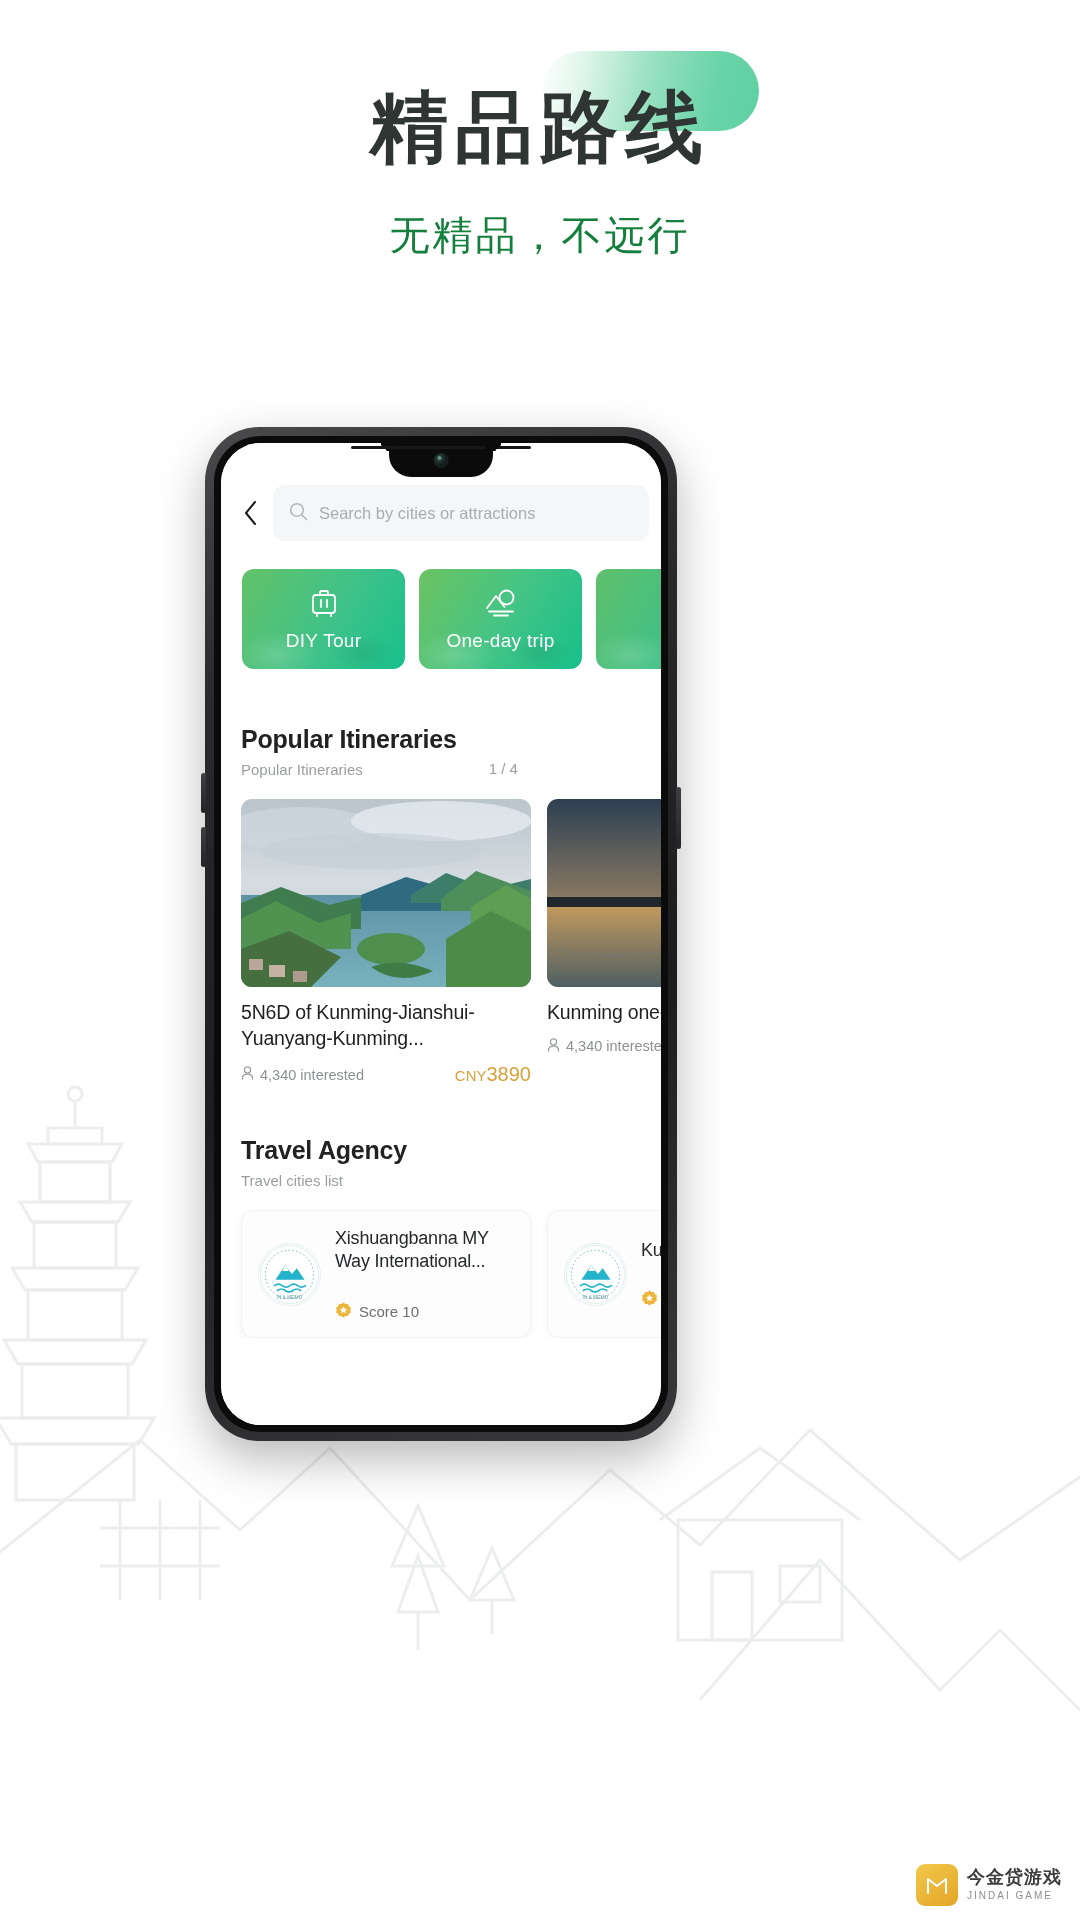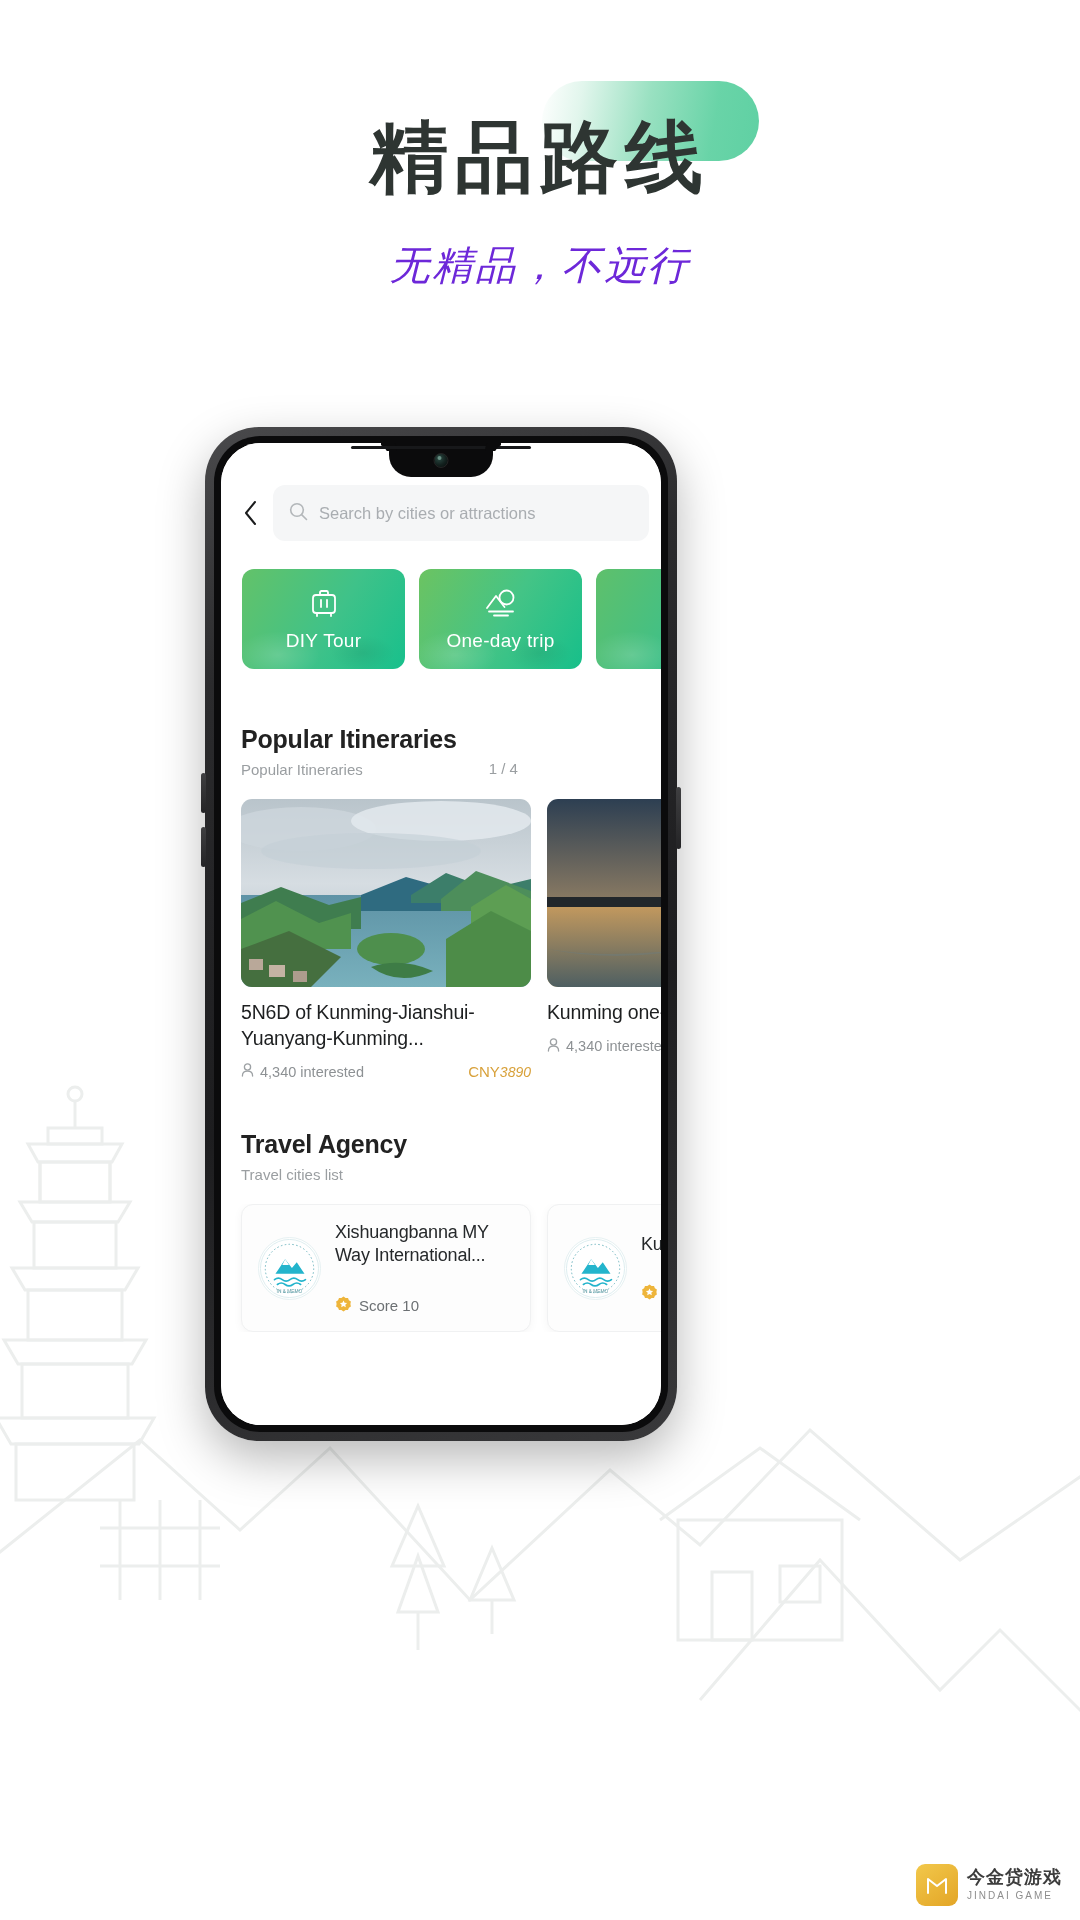--- a/index.html
+++ b/index.html
@@ -11,21 +11,21 @@
     overflow:hidden;
   }
 
   
   .bg-art { position:absolute; inset:0; z-index:0; pointer-events:none; }
   .bg-art svg { position:absolute; }
 
   
   .promo {
     position:relative; z-index:3;
-    padding-top:118px;
+    padding-top:88px;
     text-align:center;
   }
   .promo-title-wrap {
     position:relative;
     display:inline-block;
   }
   .promo-pill {
     position:absolute;
     left:172px; top:-37px;
     width:217px; height:80px;
@@ -42,23 +42,22 @@
     font-size:78px;
     font-weight:bold;
     color:#2e3532;
     letter-spacing:7px;
     line-height:1;
     white-space:nowrap;
   }
   .promo-sub {
     margin-top:42px;
     font-size:40px;
-    color:#6d28d9;
+    color:#15803d;
     letter-spacing:3px;
-    font-style:italic;
   }
 
   
   .phone {
     position:absolute;
     left:205px; top:427px;
     width:472px; height:1014px;
     z-index:4;
     border-radius:54px;
     background:linear-gradient(160deg,#4a4a4c 0%,#2b2b2d 22%,#1d1d1f 60%,#39393b 100%);
@@ -193,21 +192,21 @@
     margin-top:13px;
     font-size:19.5px; color:#1d1f20; line-height:1.32;
     letter-spacing:-.2px;
   }
   .itin-meta {
     margin-top:12px;
     display:flex; align-items:center; justify-content:space-between;
   }
   .itin-int { display:flex; align-items:center; gap:6px; font-size:14.5px; color:#8d9194; white-space:nowrap;}
   .itin-price { font-size:15px; color:#d8a13a; white-space:nowrap; }
-  .itin-price b { font-size:14px; font-weight:500;font-style:italic; }
+  .itin-price b { font-size:20px; font-weight:500; }
 
   
   .ag-row { display:flex; gap:16px; padding:0 16px 0 20px; overflow:hidden; }
   .ag {
     flex:0 0 auto; width:290px; height:128px;
     background:#fdfdfd;
     border:1px solid #f0f1f2;
     border-radius:12px;
     box-shadow:0 2px 10px rgba(0,0,0,.045);
     display:flex; align-items:center; gap:14px;

